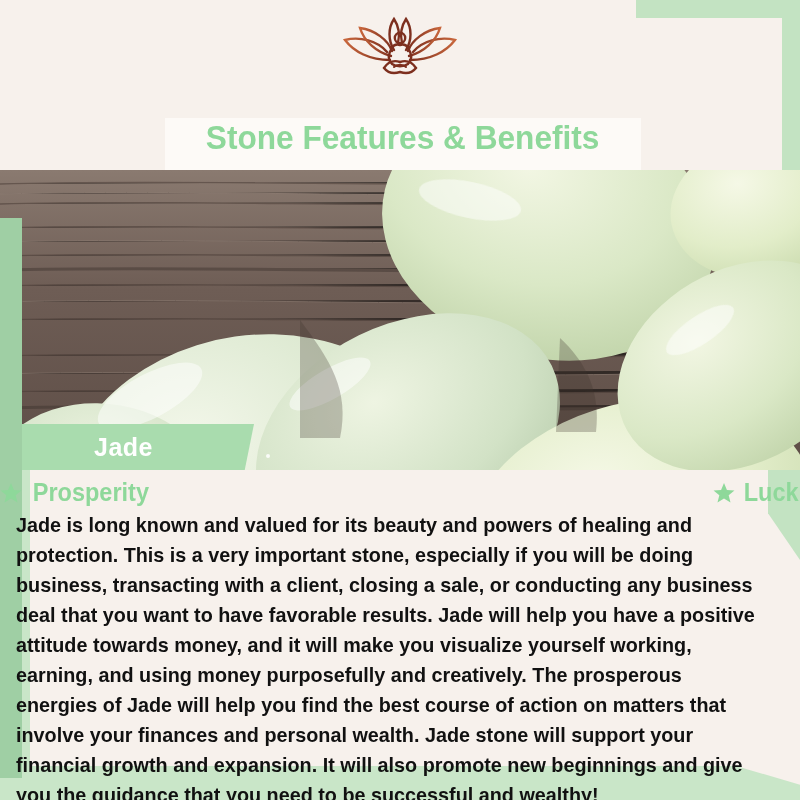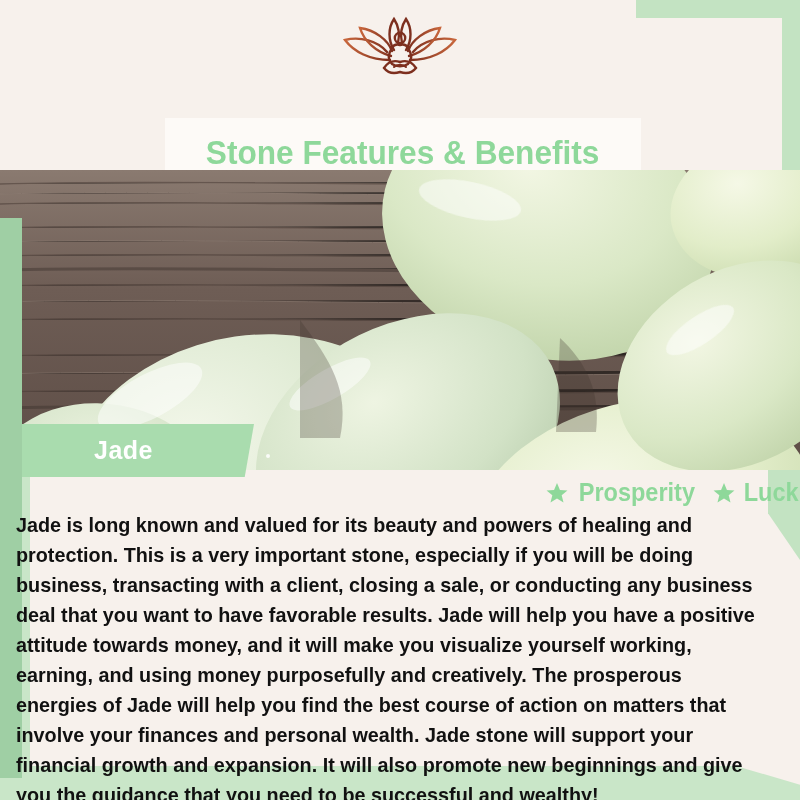--- a/index.html
+++ b/index.html
@@ -53,55 +53,55 @@
     font-family:"Liberation Serif", serif;
     font-size:15px;
     letter-spacing:3.2px;
     color:#3b2b26;
   }
 
   
   .title-band {
     position:absolute; top:118px; left:165px; width:476px; height:54px;
     background:#fdfaf7;
-    display:flex; align-items:flex-end; justify-content:center;
+    display:flex; align-items:flex-start; justify-content:center;
   }
   .title-text {
     font-size:34px;
     font-weight:bold;
     color:#8ed89a;
     letter-spacing:0px;
     white-space:nowrap;
     transform:scaleX(0.93);
   }
 
   
   .photo {
     position:absolute; top:170px; left:0; width:800px; height:300px;
     overflow:hidden;
     background:#6a5a52;
   }
   .photo svg { display:block; width:800px; height:300px; }
 
   
   .jade-bar {
-    position:absolute; top:424px; left:22px; width:232px; height:53px;
+    position:absolute; top:424px; left:22px; width:232px; height:46px;
     background:#a9dcae;
     display:flex; align-items:center;
     padding-left:72px;
     clip-path:polygon(0 0, 100% 0, 96% 100%, 0 100%);
   }
   .jade-text {
     color:#ffffff; font-size:25px; font-weight:bold; letter-spacing:0.5px;
   }
 
   
   .keywords {
     position:absolute; top:478px; left:0; width:800px;
-    display:flex; align-items:center; justify-content:flex-end; gap:14px;
+    display:flex; align-items:center; justify-content:space-between; gap:14px;
   }
   .kw { display:flex; align-items:center; gap:7px; }
   .kw-star { width:22px; height:22px; display:block; }
   .kw-label {
     font-size:25px; font-weight:bold; color:#8ed89a;
     transform:scaleX(0.94);
   }
 
   
   .body-text {

